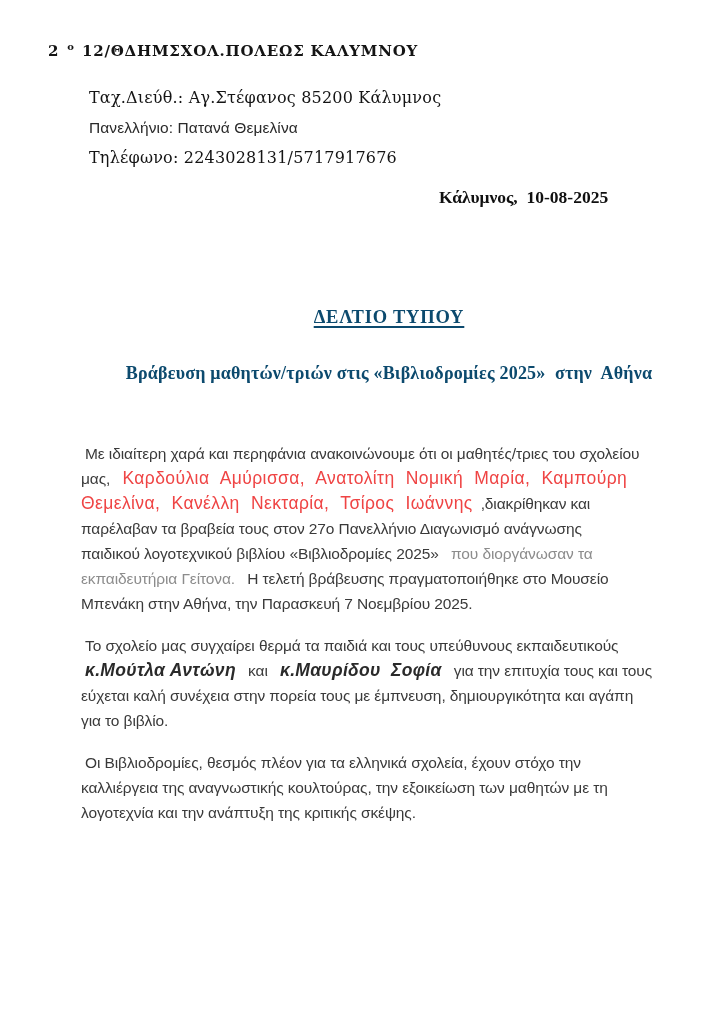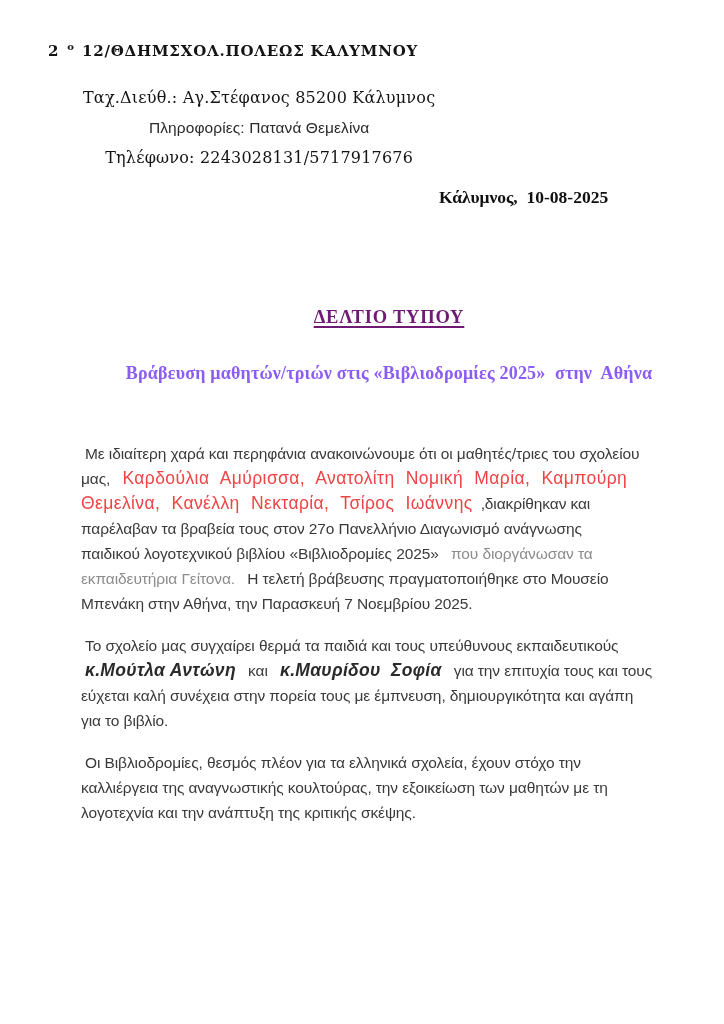--- a/index.html
+++ b/index.html
@@ -27,23 +27,22 @@
     color: #141414;
     white-space: pre;
   }
   .school-name sup {
     font-size: 10px;
     vertical-align: super;
     letter-spacing: 0;
   }
   .letterhead {
     position: absolute;
-    left: 67px; top: 73px;
+    left: 73px; top: 73px;
     color: #141414;
-    text-align: center;
   }
   .letterhead .lh-line {
     height: 17px;
     line-height: 17px;
     margin-bottom: 13px;
     white-space: pre;
   }
   .lh-serif {
     font-family: "DejaVu Serif", serif;
     font-size: 16px;
@@ -74,33 +73,33 @@
     width: 632px;
     text-align: center;
   }
   .press-heading-wrap { top: 291px; }
   .press-heading {
     display: inline-block;
     font-family: "Liberation Serif", serif;
     font-weight: bold;
     font-size: 18.5px;
     letter-spacing: 0.8px;
-    color: #701a75;
+    color: #0c4a6e;
     text-decoration: underline;
     text-underline-offset: 3px;
     text-decoration-thickness: 1.5px;
   }
   .doc-title-wrap { top: 347px; }
   .doc-title {
     display: inline-block;
     font-family: "Liberation Serif", serif;
     font-weight: bold;
     font-size: 18px;
     letter-spacing: 0.2px;
-    color: #8b5cf6;
+    color: #0c4a6e;
     white-space: pre;
   }
 
   
   .body-text {
     position: absolute;
     left: 65px; top: 425px;
     width: 660px;
     font-family: "Liberation Sans", sans-serif;
     font-size: 15.5px;
@@ -129,21 +128,21 @@
 </style>
 </head>
 <body>
 
 <div class="page">
 
   <div class="school-name"><span>2</span><sup>ο</sup><span>12/ΘΔΗΜΣΧΟΛ.ΠΟΛΕΩΣ ΚΑΛΥΜΝΟΥ</span></div>
 
   <div class="letterhead">
     <div class="lh-line lh-serif">Ταχ.Διεύθ.: Αγ.Στέφανος 85200 Κάλυμνος</div>
-    <div class="lh-line lh-sans">Πληροφορίες: Πατανά Θεμελίνα</div>
+    <div class="lh-line lh-sans">Πανελλήνιο: Πατανά Θεμελίνα</div>
     <div class="lh-line lh-serif">Τηλέφωνο: 2243028131/5717917676</div>
   </div>
 
   <div class="dateline">Κάλυμνος,  10-08-2025</div>
 
   <div class="content-col press-heading-wrap">
     <span class="press-heading">ΔΕΛΤΙΟ ΤΥΠΟΥ</span>
   </div>
 
   <div class="content-col doc-title-wrap">

